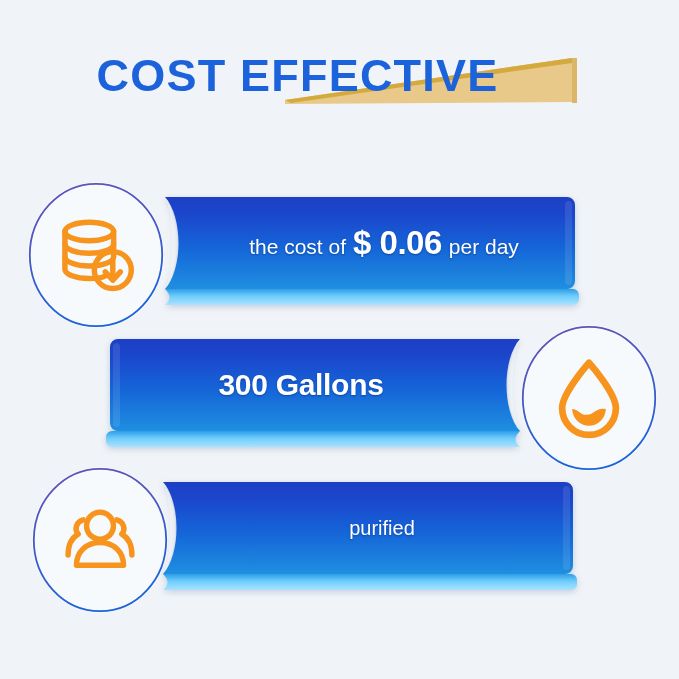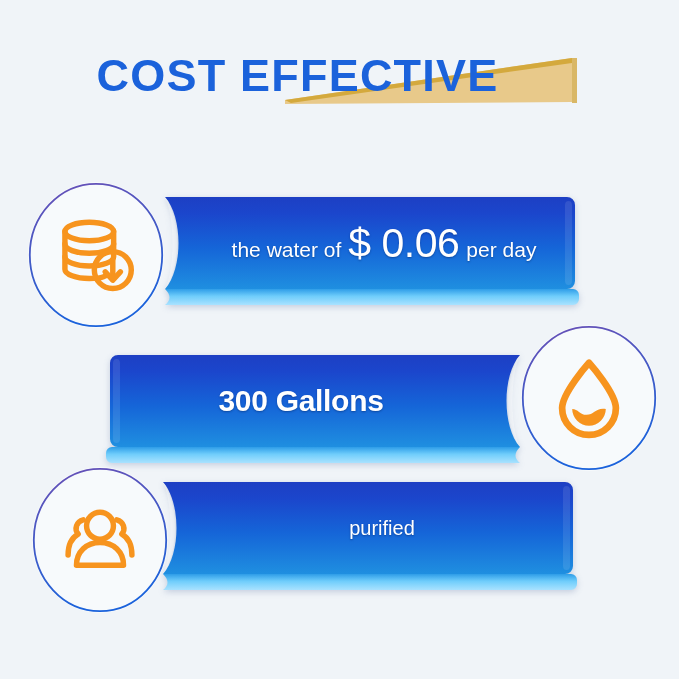--- a/index.html
+++ b/index.html
@@ -83,21 +83,21 @@
   .circle-r2 { left: 521px; top: 0px; }
   .circle-r3 { left: 32px;  top: 5px; }
 
   
   .banner {
     position: absolute;
     height: 110px;
     filter: drop-shadow(0 2px 3px rgba(40,70,130,0.22));
   }
   .banner-1 { left: 155px; top: 17px;  width: 424px; }
-  .banner-2 { left: 106px; top: 14px;  width: 424px; margin-top: 16px; }
+  .banner-2 { left: 106px; top: 14px;  width: 424px; }
   .banner-3 { left: 153px; top: 20px;  width: 424px; }
 
   .banner svg { display: block; width: 100%; height: 100%; }
 
   .banner-text {
     position: absolute;
     left: 0;
     top: 0;
     width: 100%;
     height: 92px;
@@ -114,22 +114,22 @@
 
   .line-cost {
     font-size: 21px;
     font-weight: normal;
     white-space: nowrap;
     display: flex;
     align-items: baseline;
     gap: 7px;
   }
   .line-cost .amount {
-    font-size: 41px;
-    font-weight: normal;
+    font-size: 33px;
+    font-weight: bold;
     letter-spacing: -0.5px;
   }
   .line-big {
     font-size: 30px;
     font-weight: bold;
     letter-spacing: -0.3px;
     white-space: nowrap;
   }
   .line-sub {
     font-size: 20px;
@@ -193,21 +193,21 @@
           <stop offset="100%" stop-color="#a9e2ff"></stop>
         </linearGradient>
       </defs>
       <path d="M10 0 H412 a8 8 0 0 1 8 8 V84 a8 8 0 0 1 -8 8 H10 C28 72 28 20 10 0 Z" fill="url(#bg1)"></path>
       <path d="M10 92 H418 a6 6 0 0 1 6 6 v4 a6 6 0 0 1 -6 6 H10 C16 103 16 98 10 92 Z" fill="url(#edge1)"></path>
       <path d="M10 0 C26 20 26 72 10 92 C20 72 20 20 10 0 Z" fill="#ffffff" opacity="0.30"></path>
       <rect x="410" y="4" width="7" height="84" rx="4" fill="#ffffff" opacity="0.10"></rect>
     </svg>
     <div class="banner-text shift-right">
       <div class="line-cost">
-        <span>the water of</span>
+        <span>the cost of</span>
         <span class="amount">$ 0.06</span>
         <span>per day</span>
       </div>
     </div>
   </div>
 </div>
 
 <div class="row row-2">
 
   <div class="banner banner-2">

